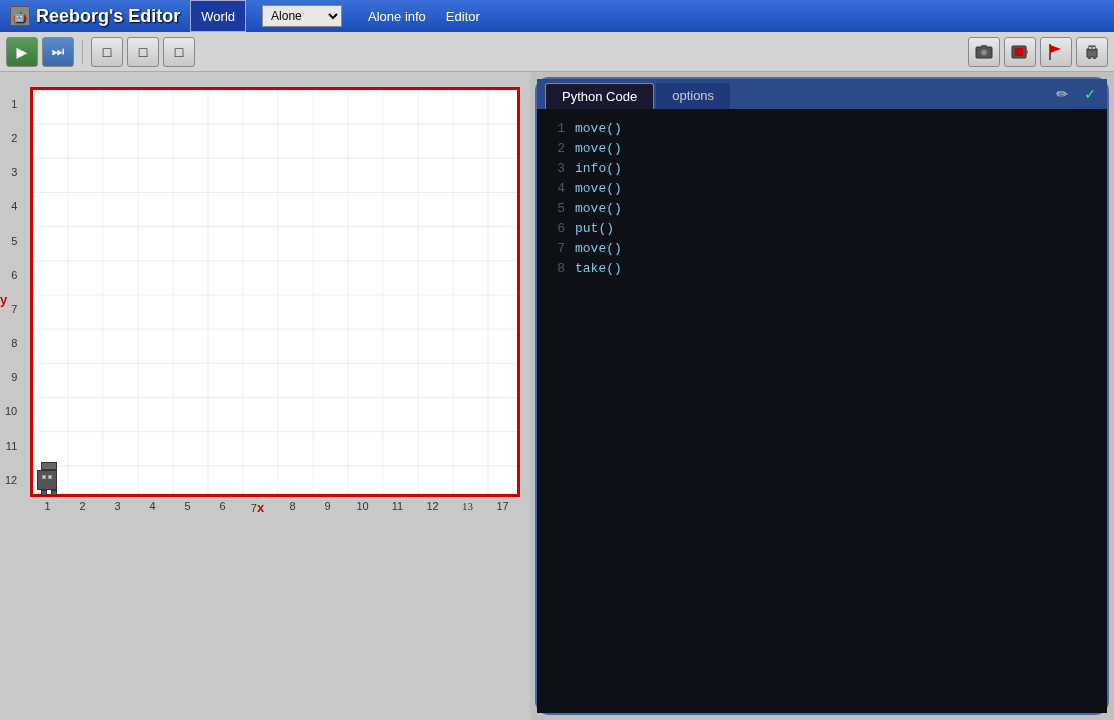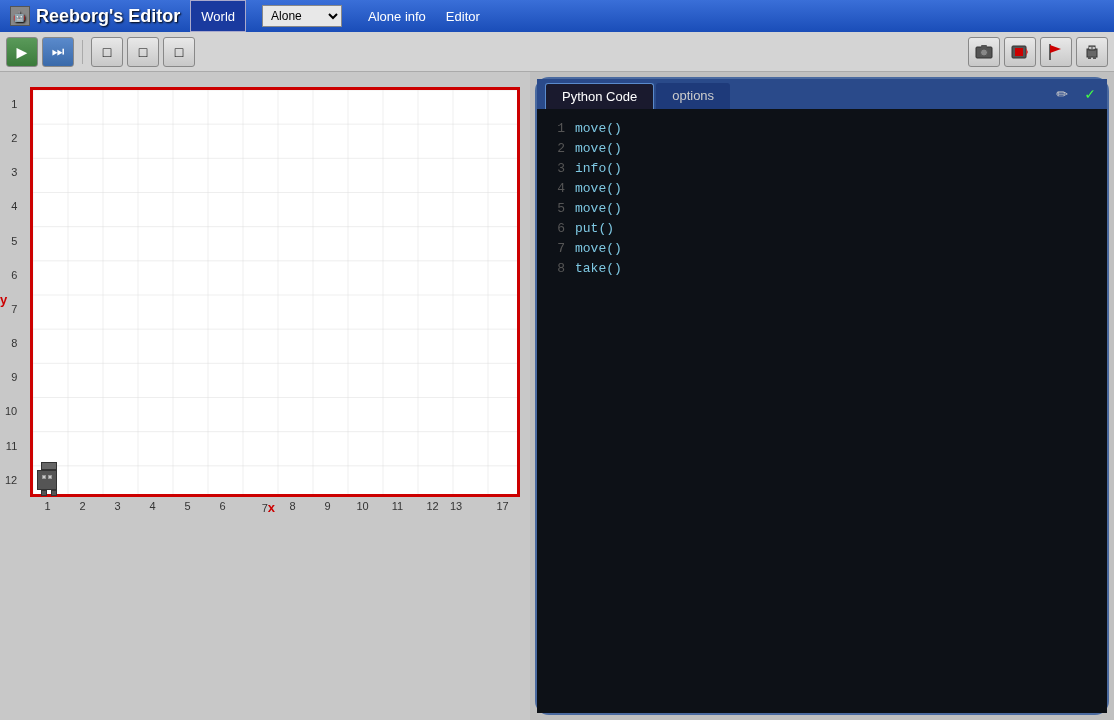--- a/index.html
+++ b/index.html
@@ -404,27 +404,27 @@
       </div>
     </div>
 
     <div id="x-axis">
         <span style="width: 35px; text-align: center; display: inline-block;">1</span>
         <span style="width: 35px; text-align: center; display: inline-block;">2</span>
         <span style="width: 35px; text-align: center; display: inline-block;">3</span>
         <span style="width: 35px; text-align: center; display: inline-block;">4</span>
         <span style="width: 35px; text-align: center; display: inline-block;">5</span>
         <span style="width: 35px; text-align: center; display: inline-block;">6</span>
-        <span style="width: 35px; text-align: right; display: inline-block;">7<span style="color:#cc0000;font-weight:bold;font-size:13px;">x</span></span>
+        <span style="width: 35px; text-align: center; display: inline-block;">7<span style="color:#cc0000;font-weight:bold;font-size:13px;">x</span></span>
         <span style="width: 35px; text-align: center; display: inline-block;">8</span>
         <span style="width: 35px; text-align: center; display: inline-block;">9</span>
         <span style="width: 35px; text-align: center; display: inline-block;">10</span>
         <span style="width: 35px; text-align: center; display: inline-block;">11</span>
         <span style="width: 35px; text-align: center; display: inline-block;">12</span>
-        <span style="width: 35px; text-align: left; display: inline-block;">13</span>
+        <span style="width: 35px; text-align: center; display: inline-block; font-family: Liberation Serif, serif;">13</span>
         <span style="width: 35px; text-align: center; display: inline-block;">17</span>
       </div>
   </div>
 
   <div id="editor-panel">
     <div style="display:flex; align-items:stretch;">
       <div id="editor-tabs" style="flex:1; display:flex; background:#2a4a8a; padding:4px 8px 0; gap:2px;">
         <div class="editor-tab active">Python Code</div>
         <div class="editor-tab">options</div>
       </div>

